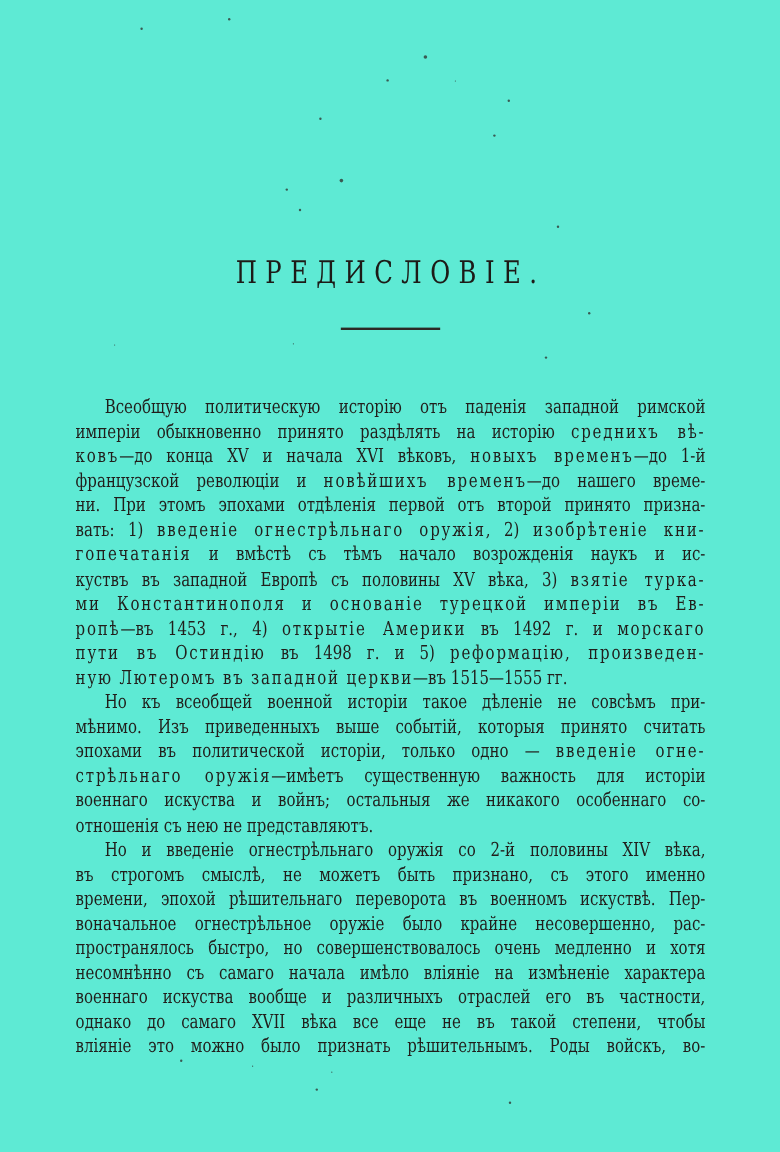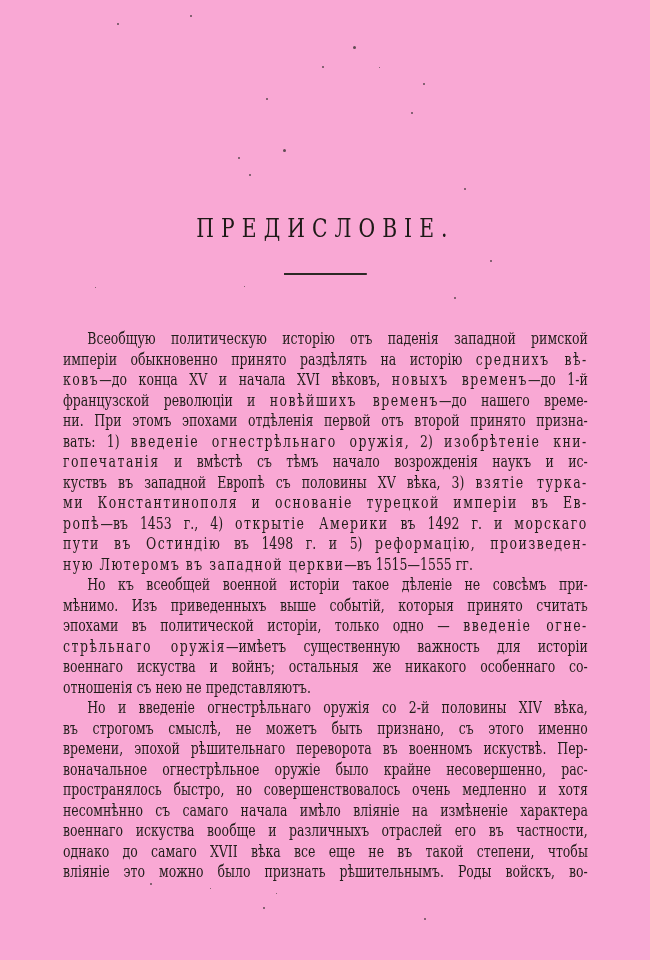--- a/index.html
+++ b/index.html
@@ -6,21 +6,21 @@
     margin: 0;
     padding: 0;
     width: 650px;
     height: 960px;
     background: #ffffff;
   }
   .page {
     position: relative;
     width: 650px;
     height: 960px;
-    background: #f9a8d4;
+    background: #5eead4;
     overflow: hidden;
     font-family: "DejaVu Serif", serif;
     color: #211e1b;
   }
   
   .content-col {
     position: absolute;
     left: 63px;
     top: 0;
     width: 672px;

